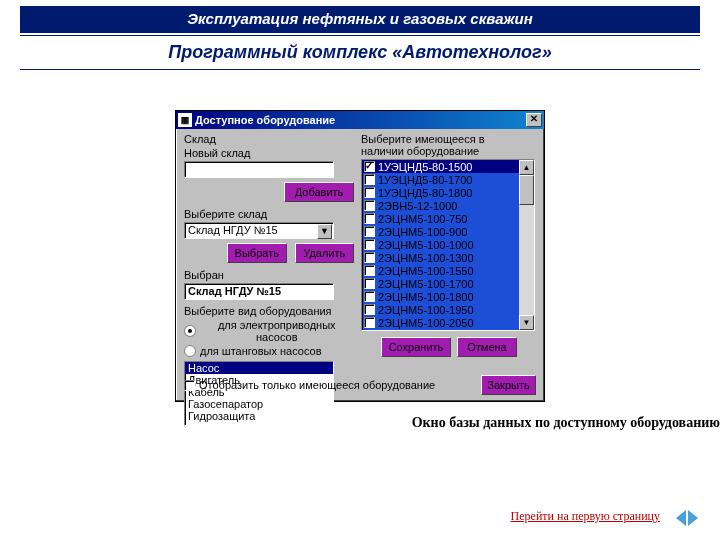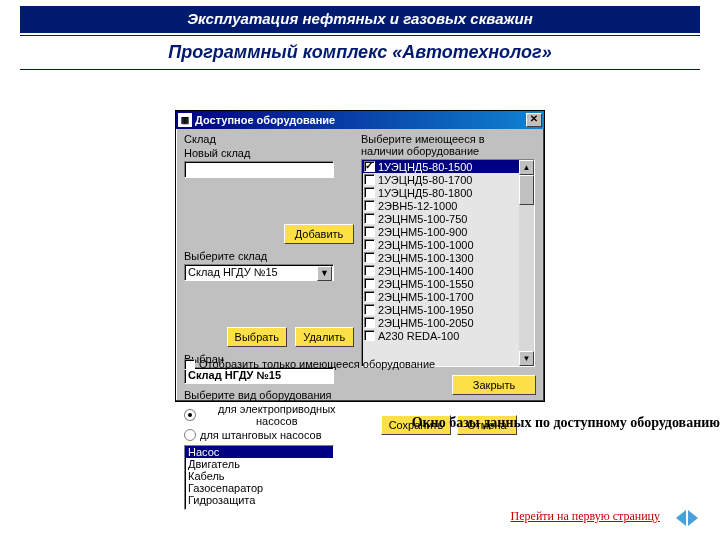--- a/index.html
+++ b/index.html
@@ -71,39 +71,39 @@
     box-shadow: inset 1px 1px 0 #000;
     font:11px sans-serif; padding:1px 3px;
   }
   .drop { position:relative; }
   .drop .arrow {
     position:absolute; right:1px; top:1px; width:15px; height:15px;
     background:#c0c0c0; border:1px solid #fff; border-right-color:#404040; border-bottom-color:#404040;
     font:9px/13px sans-serif; text-align:center;
   }
   .wbtn {
-    height:20px; background:#fde047;
+    height:20px; background:#a21caf;
     border:1px solid #fff; border-right-color:#404040; border-bottom-color:#404040;
     font:11px sans-serif; padding:0 6px; cursor:default;
-    display:inline-flex;align-items:center;justify-content:center;margin-top:42px;
+    display:inline-flex;align-items:center;justify-content:center;
   }
   .radio-row { display:flex; align-items:center; gap:4px; font:11px sans-serif; margin-top:2px;text-align:center; }
   .radio-dot { width:12px;height:12px;border:1px solid #808080;border-radius:50%;background:#fff;position:relative; }
   .radio-dot.checked::after{content:"";position:absolute;left:3px;top:3px;width:4px;height:4px;background:#000;border-radius:50%;}
   .listbox {
     width:150px; height:65px; background:#fff;
     border:1px solid #808080; border-right-color:#fff; border-bottom-color:#fff;
     box-shadow: inset 1px 1px 0 #000;
     overflow:hidden; font:11px sans-serif;
   }
   .listbox .sel { background:#000080; color:#fff; padding:0 3px; }
   .listbox .itm { padding:0 3px; }
   .right { left:185px; top:22px; width:176px; }
   .checklist {
-    width:174px; height:208px; background:#e5e5e5;
+    width:174px; height:172px; background:#1d4ed8;
     border:1px solid #808080; border-right-color:#fff; border-bottom-color:#fff;
     box-shadow: inset 1px 1px 0 #000;
     font:11px sans-serif; position:relative; overflow:hidden;
   }
   .checkline { display:flex; align-items:center; gap:3px; padding:0 2px; height:13px; }
   .cbox { width:11px;height:11px;background:#fff;border:1px solid #808080;
           border-right-color:#fff;border-bottom-color:#fff;
           box-shadow:inset 1px 1px 0 #000; position:relative; flex-shrink:0; }
   .cbox.checked::after{content:"✓";position:absolute;left:0;top:-2px;font:bold 10px sans-serif;color:#000;}
   .checkline.sel { background:#000080; color:#fff; }
@@ -231,29 +231,29 @@
         <div class="checkline">
           <span class="cbox"></span>
           <span>2ЭЦНМ5-100-1000</span>
         </div>
         <div class="checkline">
           <span class="cbox"></span>
           <span>2ЭЦНМ5-100-1300</span>
         </div>
         <div class="checkline">
           <span class="cbox"></span>
-          <span>2ЭЦНМ5-100-1400</span>
-        </div>
-        <div class="checkline">
-          <span class="cbox"></span>
           <span>2ЭЦНМ5-100-1550</span>
         </div>
         <div class="checkline">
           <span class="cbox"></span>
           <span>2ЭЦНМ5-100-1700</span>
+        </div>
+        <div class="checkline">
+          <span class="cbox"></span>
+          <span>2ЭЦНМ5-100-1800</span>
         </div>
         <div class="checkline">
           <span class="cbox"></span>
           <span>2ЭЦНМ5-100-1950</span>
         </div>
         <div class="checkline">
           <span class="cbox"></span>
           <span>2ЭЦНМ5-100-2050</span>
         </div>
         <div class="checkline">
@@ -268,21 +268,21 @@
     </div>
     <div style="display:flex;gap:6px;justify-content:center;margin-top:6px;">
       <span class="wbtn" style="width:70px">Сохранить</span>
       <span class="wbtn" style="width:60px">Отмена</span>
     </div>
   </div>
 
   <div class="bottom-row">
     <span class="cbox"></span>
     <span style="flex:1">Отобразить только имеющееся оборудование</span>
-    <span class="wbtn" style="width:84px">Закрыть</span>
+    <span class="wbtn" style="width:55px">Закрыть</span>
   </div>
 </div>
 
 <div class="caption-below">Окно базы данных по доступному оборудованию</div>
 
 <a class="footer-link">Перейти на первую страницу</a>
 <div class="nav-arrows">
   <span class="tri left-t"></span>
   <span class="tri right-t"></span>
 </div>

